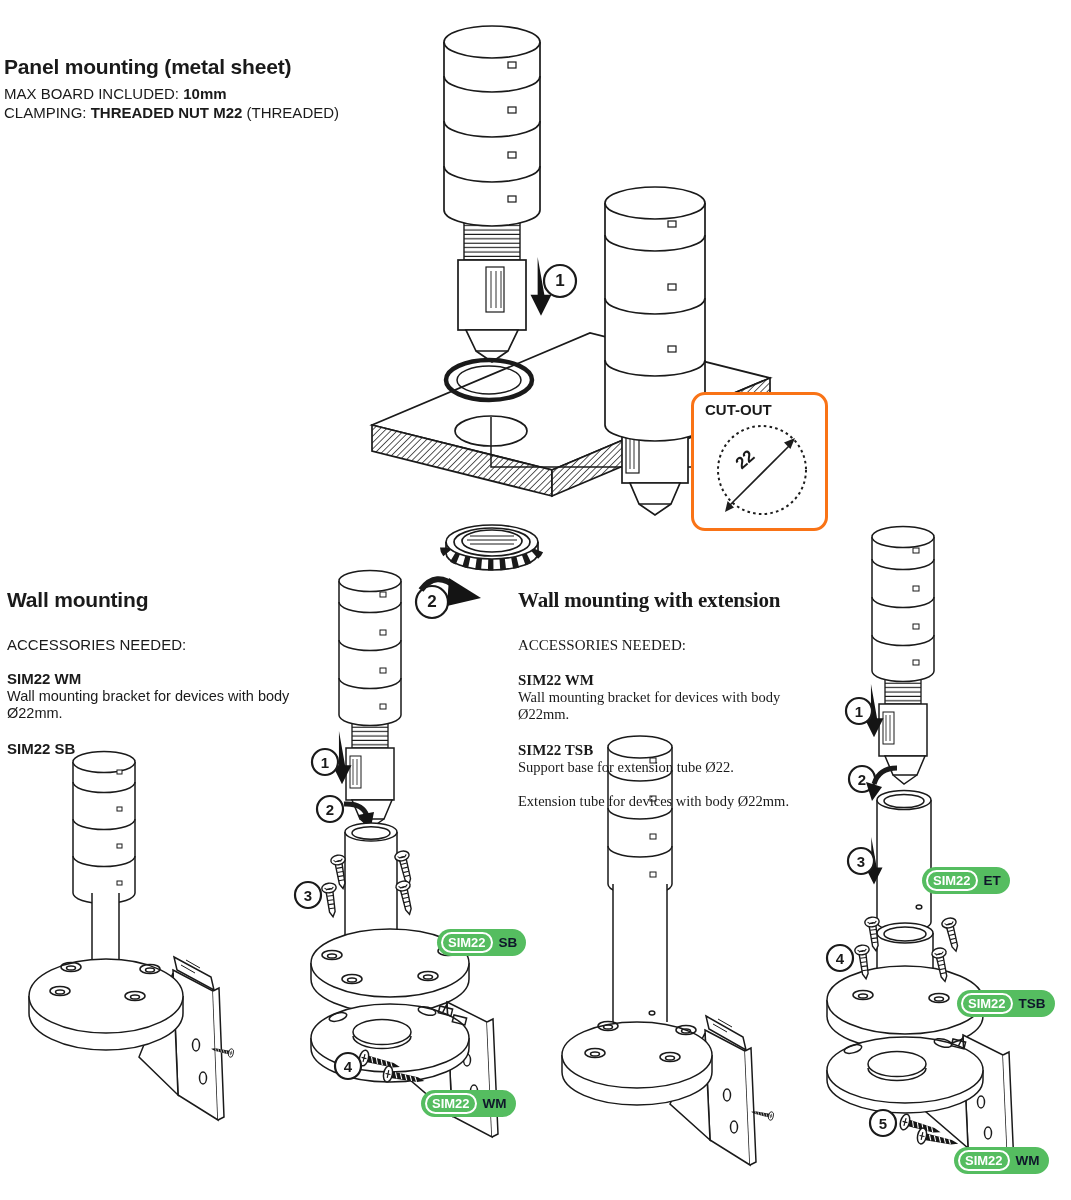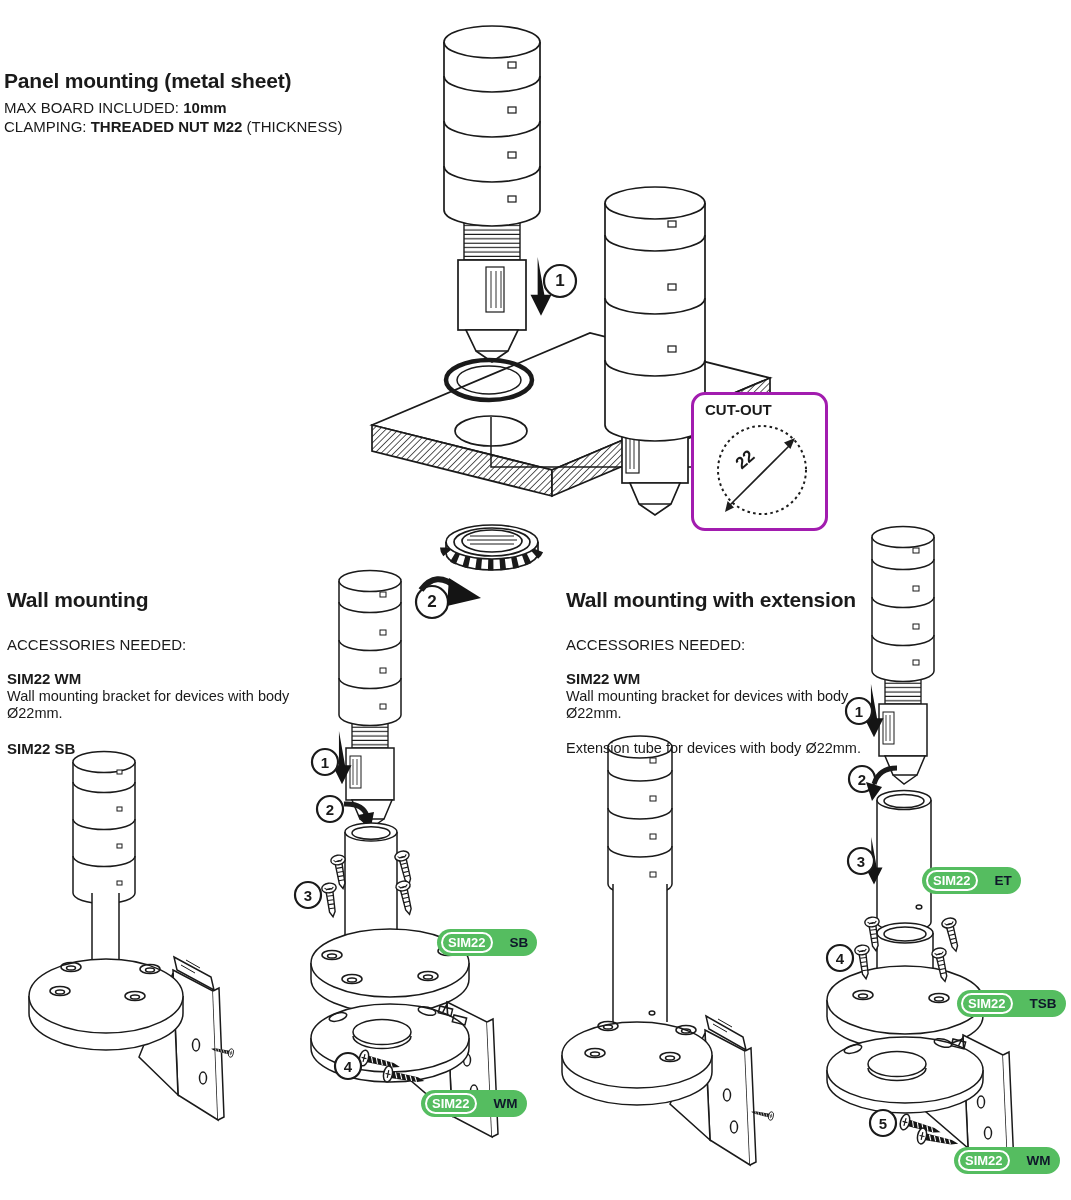--- a/index.html
+++ b/index.html
@@ -8,27 +8,27 @@
   .art{position:absolute;left:0;top:0;}
   .txt{position:absolute;}
   .title{font-size:21px;font-weight:bold;letter-spacing:-0.2px;margin-bottom:6px;}
   .line{font-size:15px;line-height:1.25;}
   .acc-head{font-size:15px;margin:24px 0 9px 0;}
   .acc-item{margin-bottom:9px;font-size:14.5px;line-height:1.2;margin-top:17px;}
   .acc-code{font-weight:bold;font-size:15px;}
   .b{font-weight:bold;}
   .stepnum{position:absolute;transform:translate(-50%,-50%);font-weight:bold;font-size:15px;}
   .stepnum.big{font-size:17px;}
-  .badge{position:absolute;display:flex;align-items:center;gap:17px;border-radius:15px;
+  .badge{position:absolute;display:flex;align-items:center;gap:6px;border-radius:15px;
          padding:3px 9px 3px 4px;height:21px;}
   .bb{border:2px solid #fff;border-radius:11px;padding:0 5px;color:#fff;font-weight:bold;
       font-size:13px;line-height:17px;white-space:nowrap;}
   .bs{color:#0f172a;font-weight:bold;font-size:13.5px;white-space:nowrap;}
   .cutout{position:absolute;left:691px;top:392px;width:137px;height:139px;background:#fff;
-          border:3px solid #a21caf;border-radius:14px;box-sizing:border-box;}
+          border:3px solid #f97316;border-radius:14px;box-sizing:border-box;}
   .cutout-title{position:absolute;left:11px;top:6px;font-size:15px;font-weight:bold;}
   .cutout-dim{position:absolute;left:42px;top:55px;font-size:17px;font-weight:bold;
               transform:rotate(-42deg);}
 </style>
 </head>
 <body>
 
 <div class="canvas">
 
 <svg class="art" width="1071" height="1200" viewBox="0 0 1071 1200">
@@ -326,51 +326,55 @@
     <ellipse cx="853" cy="1049" rx="9" ry="3.8" transform="rotate(-16 853 1049)"></ellipse>
     <ellipse cx="943" cy="1043" rx="9" ry="3.8" transform="rotate(14 943 1043)"></ellipse>
     <rect x="953" y="1039" width="13" height="7" transform="rotate(14 953 1039)"></rect>
   </g>
   <use href="#screwB" transform="translate(905,1122) rotate(16)"></use>
   <use href="#screwB" transform="translate(922,1136) rotate(12)"></use>
   <circle cx="883" cy="1123" r="13" fill="#fff" stroke-width="2.2"></circle>
 </g>
 </svg>
 
-<div class="txt" style="left:4px;top:69px;width:360px;">
+<div class="txt" style="left:4px;top:55px;width:360px;">
   <div class="title">Panel mounting (metal sheet)</div>
   <div class="line">
     <span>MAX BOARD INCLUDED:</span>
     <span class="b">10mm</span>
   </div>
   <div class="line">
     <span>CLAMPING:</span>
     <span class="b">THREADED NUT M22</span>
-    <span>(THICKNESS)</span>
+    <span>(THREADED)</span>
   </div>
 </div>
 
 <div class="txt" style="left:7px;top:588px;width:310px;">
   <div class="title">Wall mounting</div>
   <div class="acc-head">ACCESSORIES NEEDED:</div>
   <div class="acc-item">
     <div class="acc-code">SIM22 WM</div>
     <div>Wall mounting bracket for devices with body Ø22mm.</div>
   </div>
   <div class="acc-item">
     <div class="acc-code">SIM22 SB</div>
   </div>
 </div>
 
-<div class="txt" style="left:566px;top:588px;width:310px;">
+<div class="txt" style="left:518px;top:588px;width:310px;font-family:Liberation Serif, serif;">
   <div class="title">Wall mounting with extension</div>
   <div class="acc-head">ACCESSORIES NEEDED:</div>
   <div class="acc-item">
     <div class="acc-code">SIM22 WM</div>
     <div>Wall mounting bracket for devices with body Ø22mm.</div>
+  </div>
+  <div class="acc-item">
+    <div class="acc-code">SIM22 TSB</div>
+    <div>Support base for extension tube Ø22.</div>
   </div>
   <div class="acc-item">
     <div>Extension tube for devices with body Ø22mm.</div>
   </div>
 </div>
 
 <div class="cutout">
   <div class="cutout-title">CUT-OUT</div>
   <svg width="131" height="133" style="position:absolute;left:0;top:0;">
     <circle cx="68" cy="75" r="44" fill="none" stroke="#1d1d1d" stroke-width="2" stroke-dasharray="2.6 3.2"></circle>

